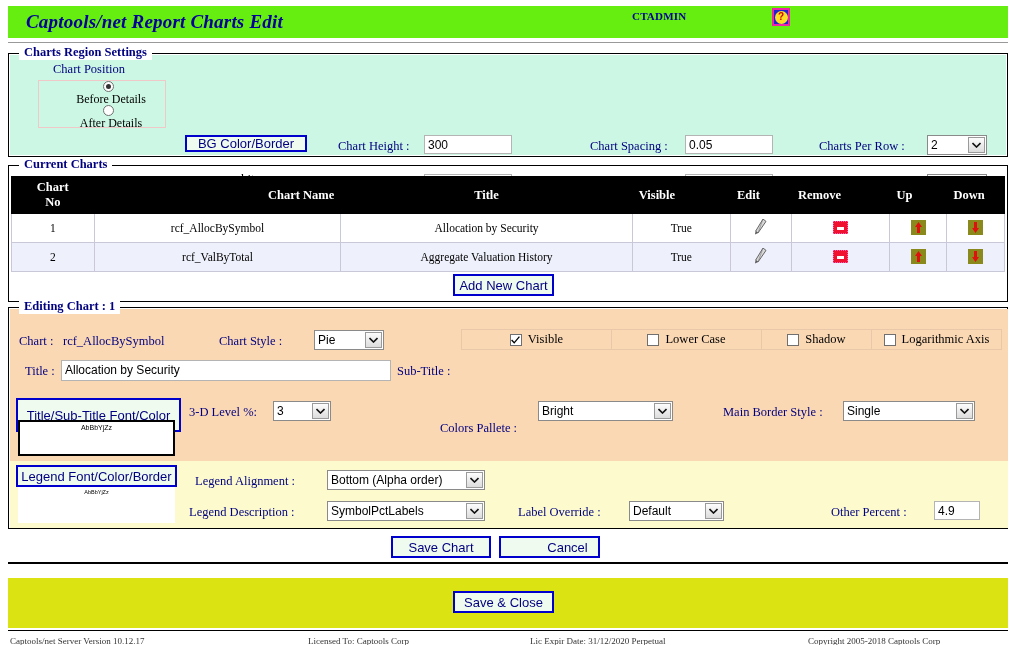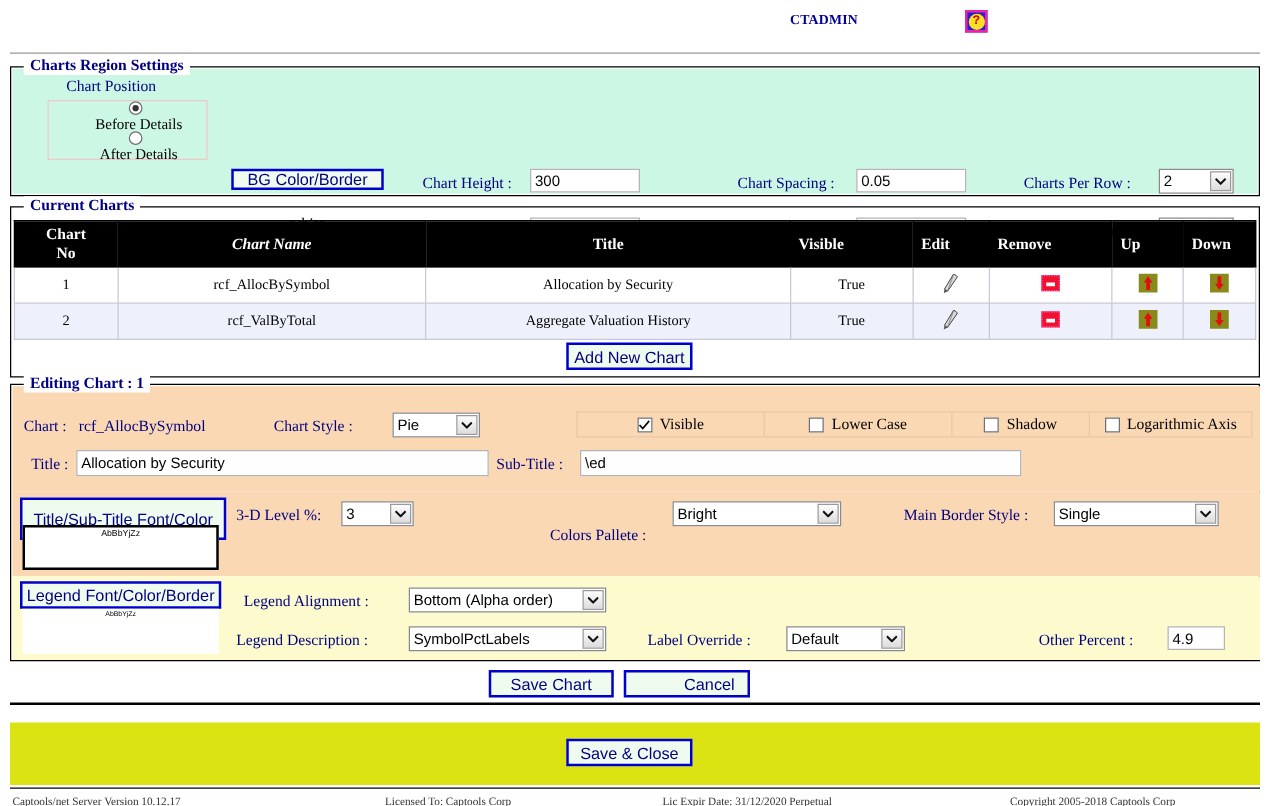--- a/index.html
+++ b/index.html
@@ -216,20 +216,23 @@
     font-family:"Liberation Serif", serif; font-size: 9px; color:#333;
     white-space: nowrap;
   }
   .abs { position: absolute; }
 </style>
 </head>
 <body>
 
 <div class="page">
 
+  <div class="titlebar">
+    <div class="app-title">Captools/net Report Charts Edit</div>
+  </div>
   <div class="user-name">CTADMIN</div>
   <div class="help-icon">
     <div class="disc">?</div>
   </div>
   <div class="hdr-rule"></div>
 
   <div class="fs" id="region-fs">
     <div id="region-body"></div>
     <div class="fs-legend">Charts Region Settings</div>
 
@@ -282,21 +285,21 @@
     </div>
   </div>
 
   <div class="fs" id="current-fs">
     <div class="fs-legend">Current Charts</div>
 
     <table id="charts-table">
       <thead>
         <tr>
           <th class="ctr" style="width:84px;">Chart<br>No</th>
-          <th style="width:252px; text-align:center;font-style:italic;">Chart Name</th>
+          <th style="width:252px; text-align:right;">Chart Name</th>
           <th style="width:300px; text-align:center;">Title</th>
           <th style="width:100px;">Visible</th>
           <th style="width:62px;">Edit</th>
           <th style="width:100px;">Remove</th>
           <th style="width:58px;">Up</th>
           <th style="width:58px;">Down</th>
         </tr>
       </thead>
       <tbody>
         <tr>
@@ -408,21 +411,20 @@
       <label class="chkcell" style="width:129px;">
         <span class="chk"></span>
         <span>Logarithmic Axis</span>
       </label>
     </div>
 
     <div class="lbl-plain abs" style="left:16px; top:56px;">Title :</div>
     <div class="txtin" id="title-input">Allocation by Security</div>
 
     <div class="lbl-plain abs" style="left:388px; top:56px;">Sub-Title :</div>
-    <div class="txtin" id="subtitle-input">\ed</div>
 
     <div style="position:absolute; left:0; top:85px; width:998px; height:68px;">
       <div class="btn" id="tsfc-btn">Title/Sub-Title Font/Color</div>
       <div id="tsfc-sample">AbBbYjZz</div>
 
       <div class="lbl-plain abs" style="left:180px; top:12px;">3-D Level %:</div>
       <div class="sel abs" style="left:264px; top:8px; width:58px;">
         <span>3</span>
         <span class="arrowbox">
           <svg width="9" height="6" viewBox="0 0 9 6">

